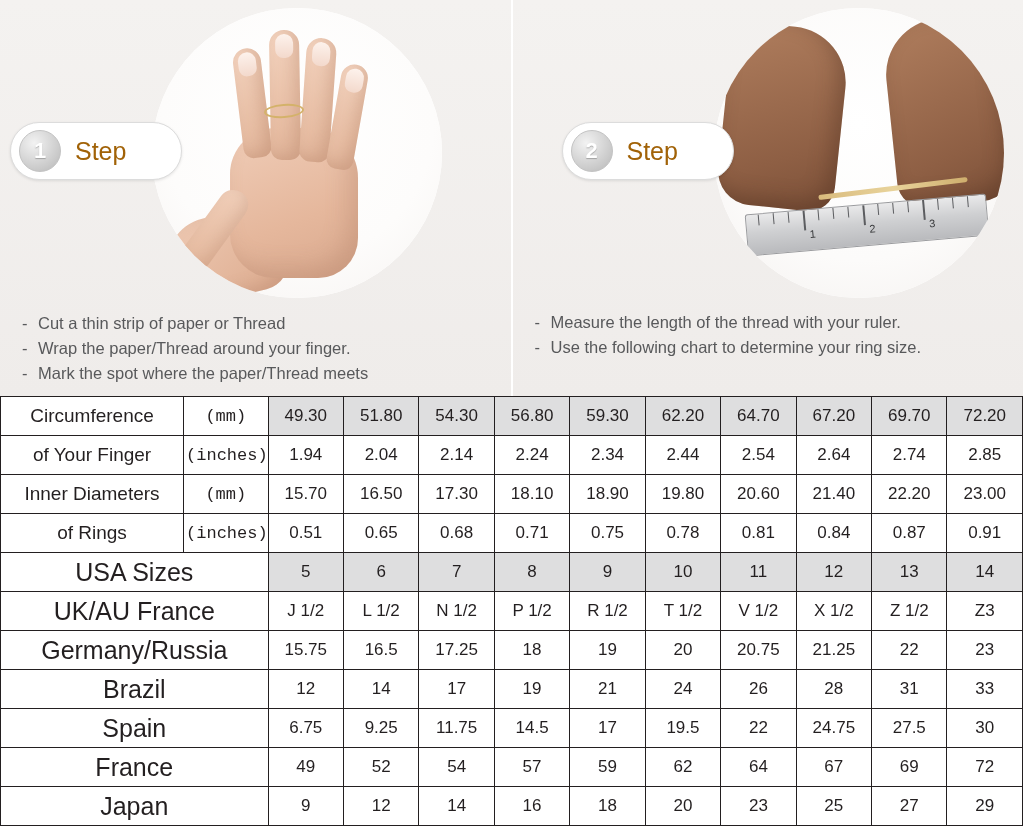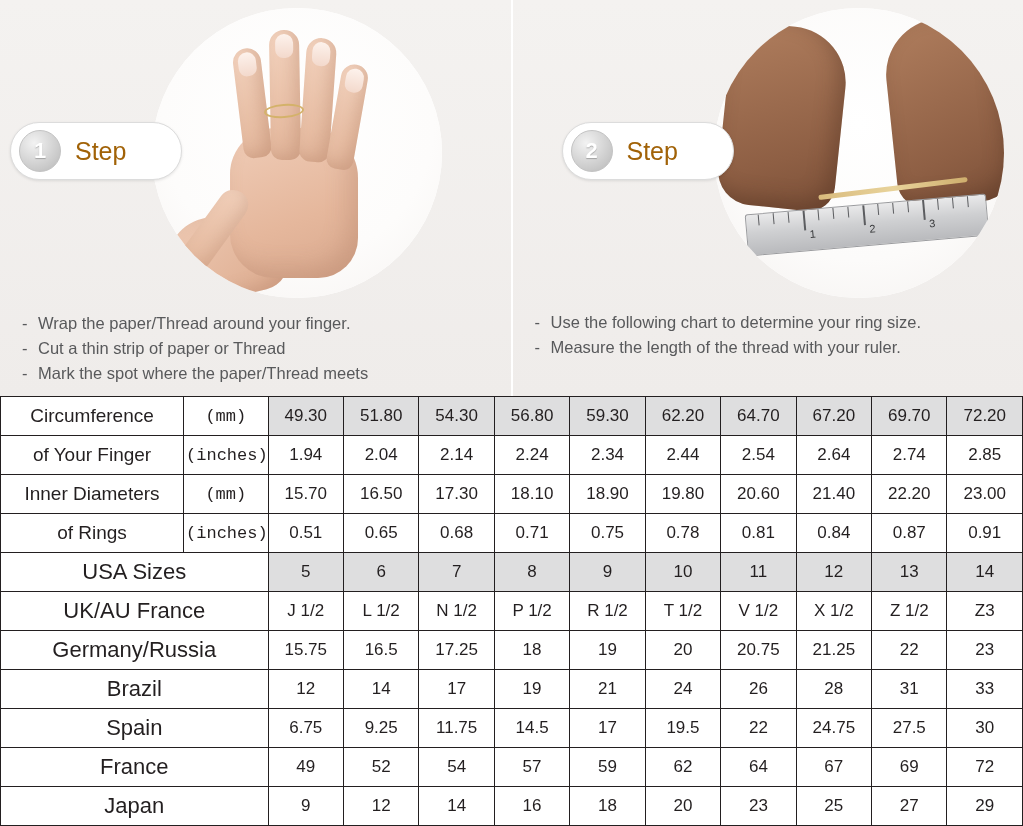--- a/index.html
+++ b/index.html
@@ -251,21 +251,21 @@
     padding: 0 2px;
     white-space: nowrap;
   }
   td.label-main {
     text-align: center;
     font-size: 19px;
     padding: 0 6px;
   }
   td.label-left {
     text-align: left;
-    font-size: 22px;
+    font-size: 25px;
     padding-left: 8px;
   }
   td.unit {
     font-size: 17px;
     width: 84px;
     font-family: Liberation Mono, monospace;
   }
   td.shaded {
     background: #dededf;
   }
@@ -302,22 +302,22 @@
           <div class="thread-ring"></div>
         </div>
       </div>
 
       <div class="step-pill one">
         <div class="step-num">1</div>
         <div class="step-word">Step</div>
       </div>
 
       <div class="bullets">
+        <div class="li"><span class="dash">-</span><span>Cut a thin strip of paper or Thread</span></div>
         <div class="li"><span class="dash">-</span><span>Wrap the paper/Thread around your finger.</span></div>
-        <div class="li"><span class="dash">-</span><span>Cut a thin strip of paper or Thread</span></div>
         <div class="li"><span class="dash">-</span><span>Mark the spot where the paper/Thread meets</span></div>
       </div>
     </div>
 
     <div class="step-panel right">
 
       <div class="photo-circle two" style="left:201px;">
         <div class="ruler-scene">
           <div class="hand-r hand-left-r"></div>
           <div class="hand-r hand-right-r"></div>
@@ -344,22 +344,22 @@
           </div>
         </div>
       </div>
 
       <div class="step-pill two" style="left:49px;">
         <div class="step-num">2</div>
         <div class="step-word">Step</div>
       </div>
 
       <div class="bullets" style="bottom:36px;">
+        <div class="li"><span class="dash">-</span><span>Measure the length of the thread with your ruler.</span></div>
         <div class="li"><span class="dash">-</span><span>Use the following chart to determine your ring size.</span></div>
-        <div class="li"><span class="dash">-</span><span>Measure the length of the thread with your ruler.</span></div>
       </div>
     </div>
   </div>
 
   <table class="size-table">
     <colgroup>
       <col class="col-lbl">
         <col class="col-unit">
       <col class="col-v">
         <col class="col-v">

